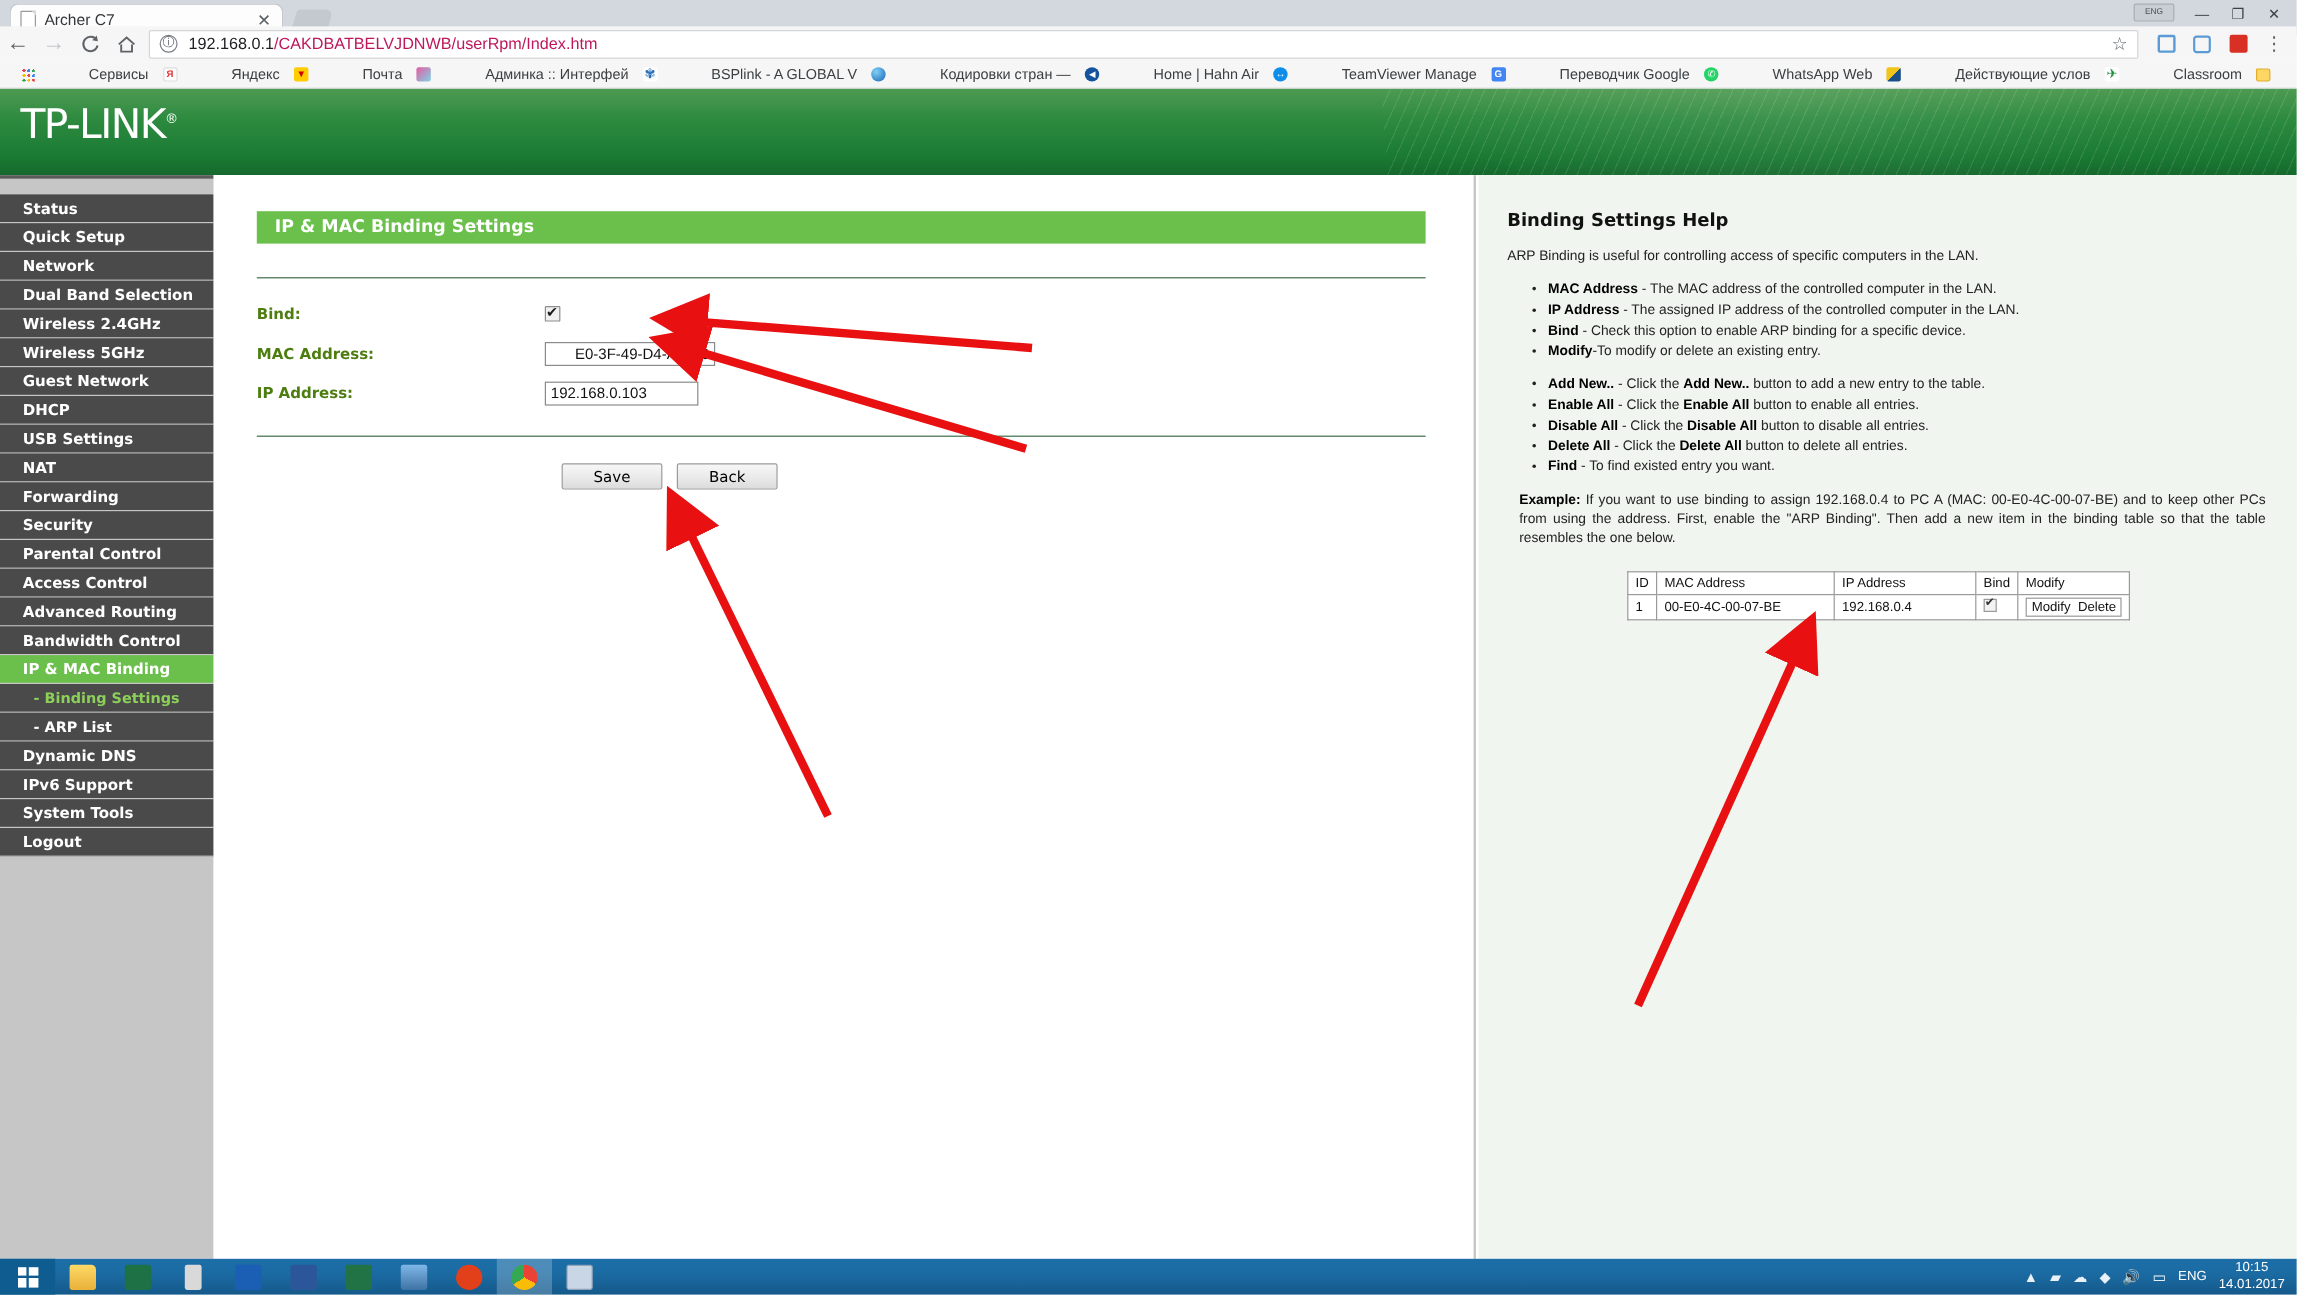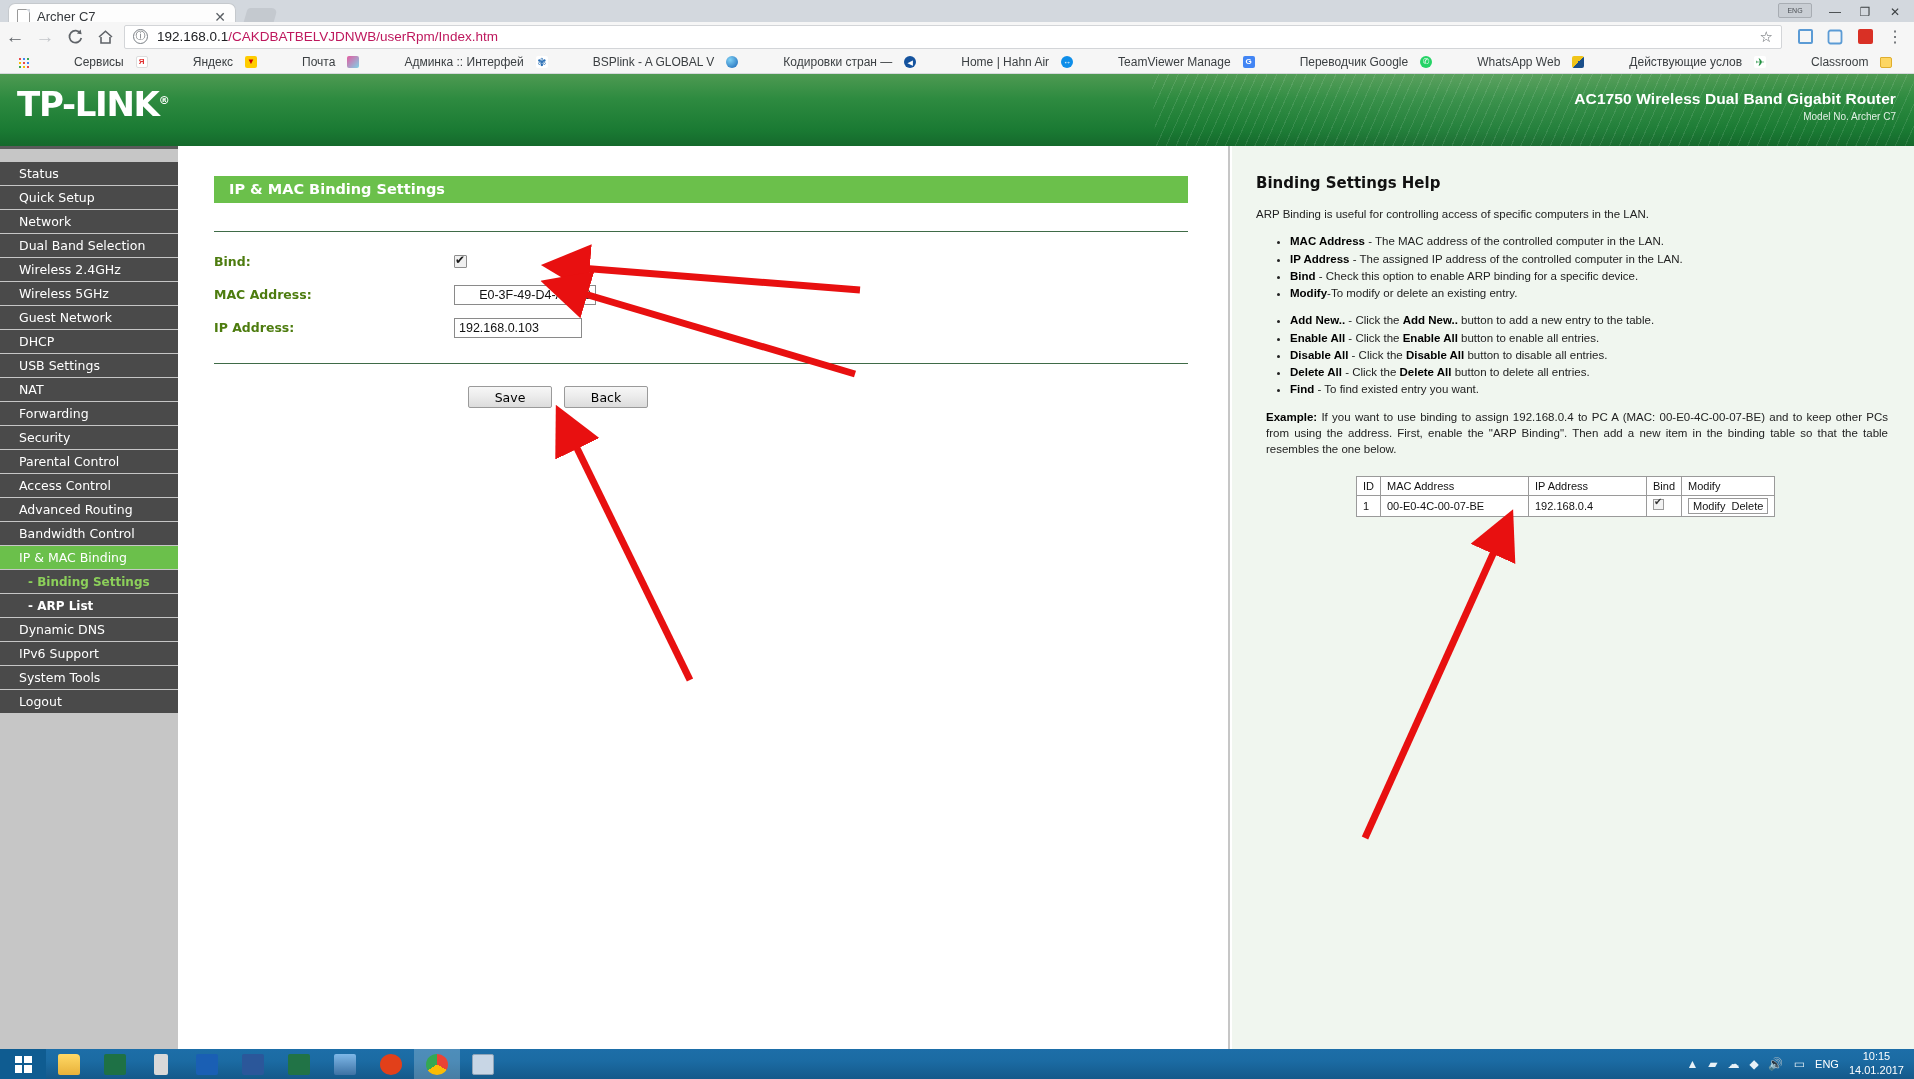--- a/index.html
+++ b/index.html
@@ -141,21 +141,21 @@
       repeating-linear-gradient(118deg, rgba(255,255,255,0.10) 0 1px, rgba(255,255,255,0) 1px 9px);
     transform: rotate(-4deg);
   }
   .router-header::before {
     content: ""; position: absolute; right: 120px; top: -180px; width: 620px; height: 330px;
     border-radius: 50%;
     background: radial-gradient(ellipse at center, rgba(255,255,255,0.09) 0%, rgba(255,255,255,0) 66%);
   }
   .tp-logo {
     position: absolute; left: 17px; top: 10px;
-    font-size: 34px; font-weight: bold; color: #ffffff;
+    font-size: 34px; font-weight: normal; color: #ffffff;
     letter-spacing: -1.3px; font-family: "DejaVu Sans", sans-serif;
   }
   .tp-logo sup { font-size: 11px; vertical-align: super; letter-spacing: 0; }
   .router-model {
     position: absolute; right: 18px; top: 16px; text-align: right; z-index: 3;
   }
   .router-model .m1 {
     font-size: 15.5px; font-weight: bold; color: #ffffff; letter-spacing: 0.1px;
   }
   .router-model .m2 { font-size: 10px; color: #e3f0e5; margin-top: 3px; }
@@ -164,21 +164,21 @@
 
   
   .sidebar {
     position: absolute; left: 0; top: 0; width: 178px; height: 903px;
     background: #c6c6c6;
   }
   .sb-topline { height: 3px; background: #5b5b5b; }
   .sb-pad { height: 13px; background: #c6c6c6; }
   .sb-item {
     height: 24px; background: #4a4a4a; color: #ffffff;
-    font-size: 12.5px; font-weight: normal; line-height: 24px;
+    font-size: 12.5px; font-weight: bold; line-height: 24px;
     padding-left: 19px; border-bottom: 1px solid #c6c6c6;
     cursor: pointer; font-family: "DejaVu Sans", sans-serif;
     white-space: nowrap;
   }
   .sb-item.active { background: #6bc04b; color: #ffffff; }
   .sb-sub {
     height: 24px; background: #4a4a4a; color: #8cd05a;
     font-size: 12px; font-weight: bold; line-height: 24px;
     padding-left: 28px; border-bottom: 1px solid #c6c6c6;
     cursor: pointer; font-family: "DejaVu Sans", sans-serif;
@@ -420,24 +420,20 @@
       <span class="bm-folder"></span>
       <span>Обучения</span>
     </div>
     <div class="bm-chev">»</div>
   </div>
 
   <div class="page">
 
     <div class="router-header">
       <div class="tp-logo"><span>TP-LINK</span><sup>®</sup></div>
-      <div class="router-model">
-        <div class="m1">AC1750 Wireless Dual Band Gigabit Router</div>
-        <div class="m2">Model No. Archer C7</div>
-      </div>
     </div>
 
     <div class="body-area">
 
       <div class="sidebar">
         <div class="sb-topline"></div>
         <div class="sb-pad"></div>
         <div class="sb-item">Status</div>
         <div class="sb-item">Quick Setup</div>
         <div class="sb-item">Network</div>

